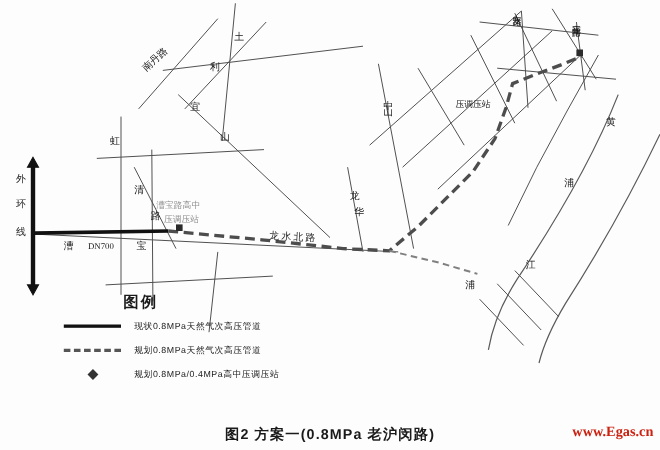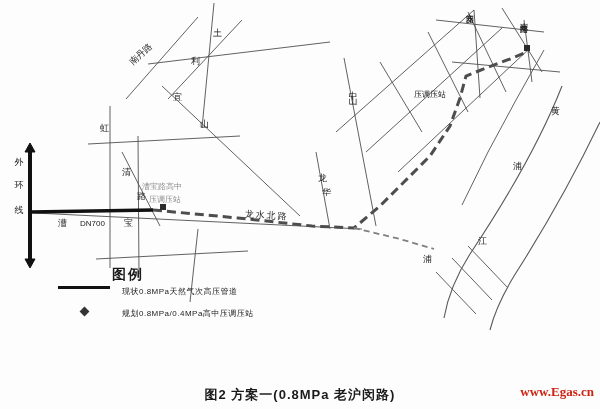--- a/index.html
+++ b/index.html
@@ -9,21 +9,21 @@
   }
   .stage svg{position:absolute;left:0;top:0;}
   .ml{
     position:absolute;font-size:9px;line-height:1;color:#1a1a1a;white-space:nowrap;
   }
   .ml.v{writing-mode:vertical-rl;}
   .ml.gray{color:#8f8f8f;font-size:8px;}
   .ml.small{font-size:8px;}
   .legend{position:absolute;left:58px;top:266px;width:280px;}
   .legend-title{font-size:14px;font-weight:bold;margin-left:54px;letter-spacing:2px;}
-  .legend-row{display:flex;align-items:flex-start;height:20px;margin-top:2px;}
+  .legend-row{display:flex;align-items:center;height:20px;margin-top:2px;}
   .legend-row:first-of-type{margin-top:12px;}
   .sample{width:52px;margin-right:12px;flex:0 0 52px;display:flex;align-items:center;justify-content:center;}
   .line-solid-thick{width:52px;height:0;border-top:3px solid #111;}
   .line-dashed-thick{width:52px;height:0;border-top:3px dashed #555;}
   .line-dashed-thin{width:52px;height:0;border-top:2px dashed #888;}
   .station-sym{width:7px;height:7px;background:#333;transform:rotate(45deg);}
   .legend-label{font-size:8px;color:#222;letter-spacing:0.5px;}
   .fig-title{
     position:absolute;left:0;right:0;top:386px;text-align:center;
     font-size:13px;font-weight:bold;letter-spacing:1px;
@@ -96,21 +96,21 @@
     <div class="ml v" style="left:14px;top:150px;letter-spacing:24px;">外环线</div>
     <div class="ml" style="left:100px;top:124px;">虹</div>
     <div class="ml" style="left:128px;top:60px;transform:rotate(-42deg);transform-origin:0 0;">南丹路</div>
     <div class="ml" style="left:191px;top:57px;">利</div>
     <div class="ml" style="left:213px;top:29px;">土</div>
     <div class="ml" style="left:173px;top:93px;">宜</div>
     <div class="ml" style="left:200px;top:120px;">山</div>
     <div class="ml" style="left:122px;top:168px;">清</div>
     <div class="ml" style="left:137px;top:192px;">路</div>
     <div class="ml" style="left:58px;top:219px;">漕</div>
-    <div class="ml small" style="left:80px;top:220px;">DN700</div>
+    <div class="ml small" style="left:80px;top:220px;font-family:Liberation Serif, serif;">DN700</div>
     <div class="ml" style="left:124px;top:219px;">宝</div>
     <div class="ml gray" style="left:142px;top:183px;">漕宝路高中</div>
     <div class="ml gray" style="left:149px;top:196px;">压调压站</div>
     <div class="ml" style="left:245px;top:210px;transform:rotate(3deg);transform-origin:0 0;letter-spacing:2px;">龙水北路</div>
     <div class="ml" style="left:318px;top:174px;">龙</div>
     <div class="ml" style="left:322px;top:188px;">华</div>
     <div class="ml v" style="left:348px;top:84px;letter-spacing:5px;">中山</div>
     <div class="ml small" style="left:414px;top:91px;">压调压站</div>
     <div class="ml v small" style="left:465px;top:7px;letter-spacing:1px;">东安路</div>
     <div class="ml v small" style="left:519px;top:16px;letter-spacing:1px;">宛平南路</div>
@@ -123,20 +123,26 @@
   <div class="legend">
     <div class="legend-title">图例</div>
 
     <div class="legend-row">
       <span class="sample">
           <span class="line-solid-thick"></span>
         </span>
       <span class="legend-label">现状0.8MPa天然气次高压管道</span>
     </div>
 
+    <div class="legend-row">
+      <span class="sample">
+          <span class="line-dashed-thick"></span>
+        </span>
+      <span class="legend-label">规划0.8MPa天然气次高压管道</span>
+    </div>
 
 
     <div class="legend-row">
       <span class="sample">
           <span class="station-sym"></span>
         </span>
       <span class="legend-label">规划0.8MPa/0.4MPa高中压调压站</span>
     </div>
   </div>
 

